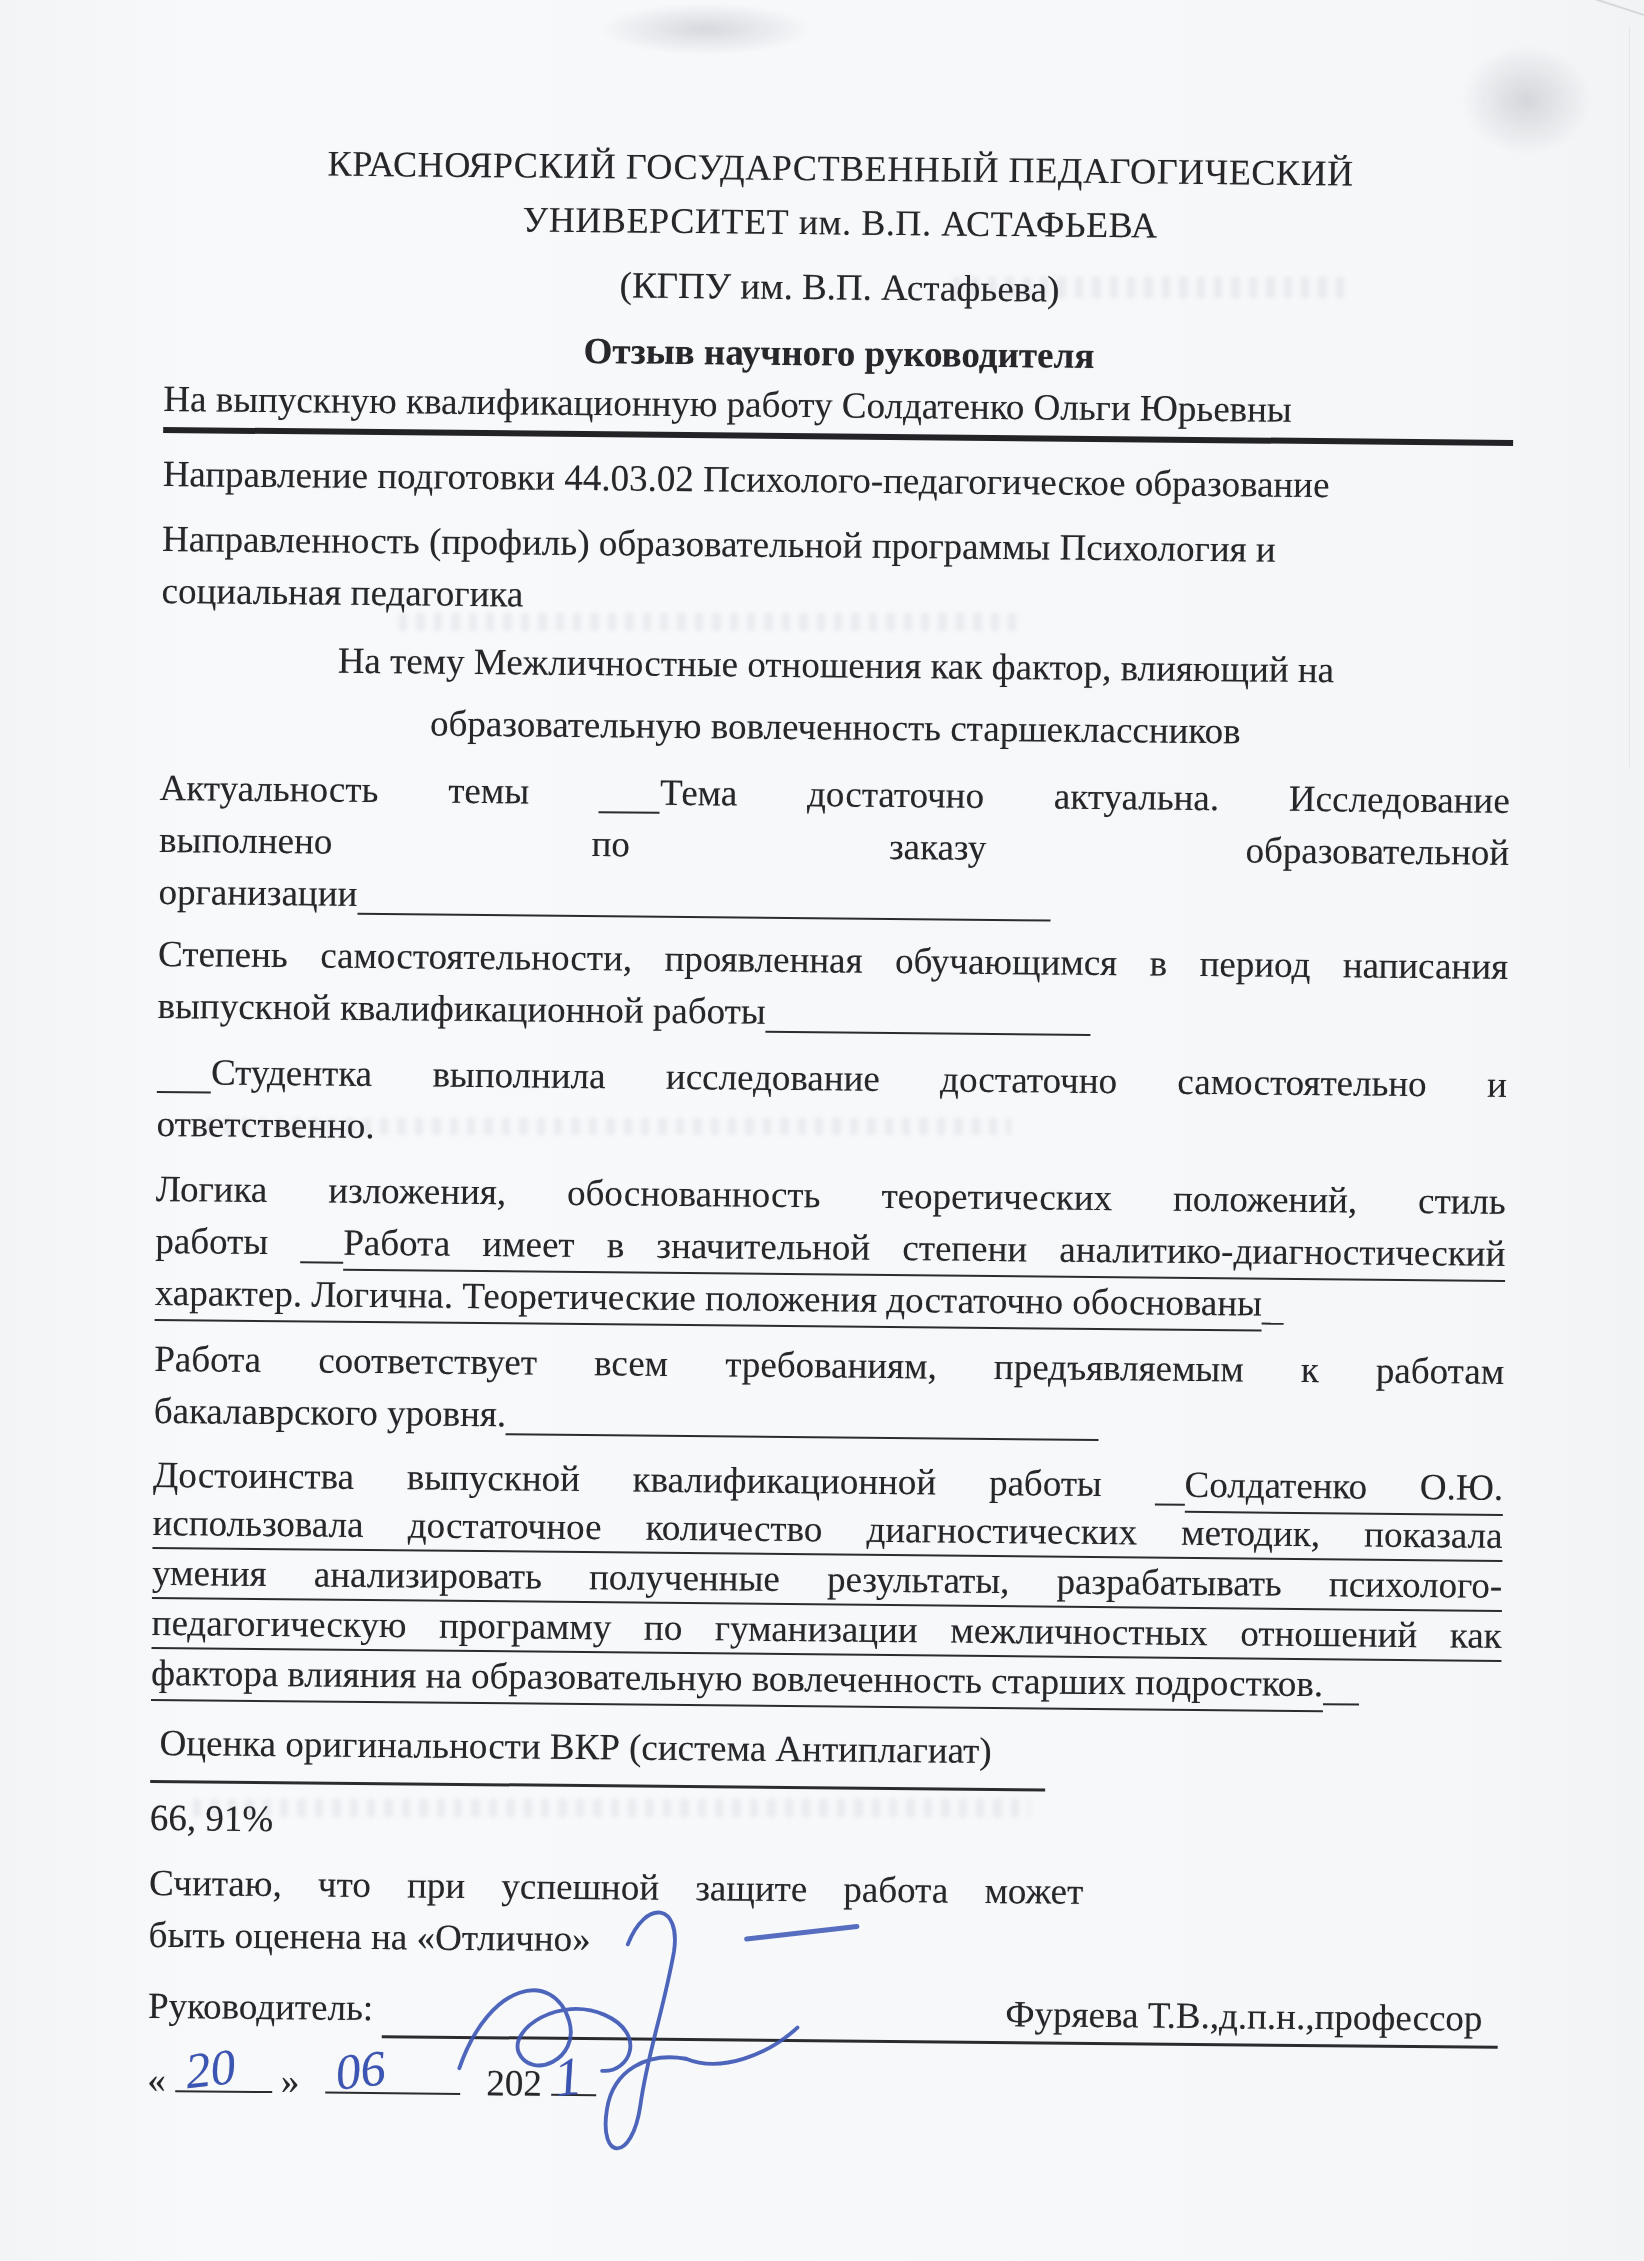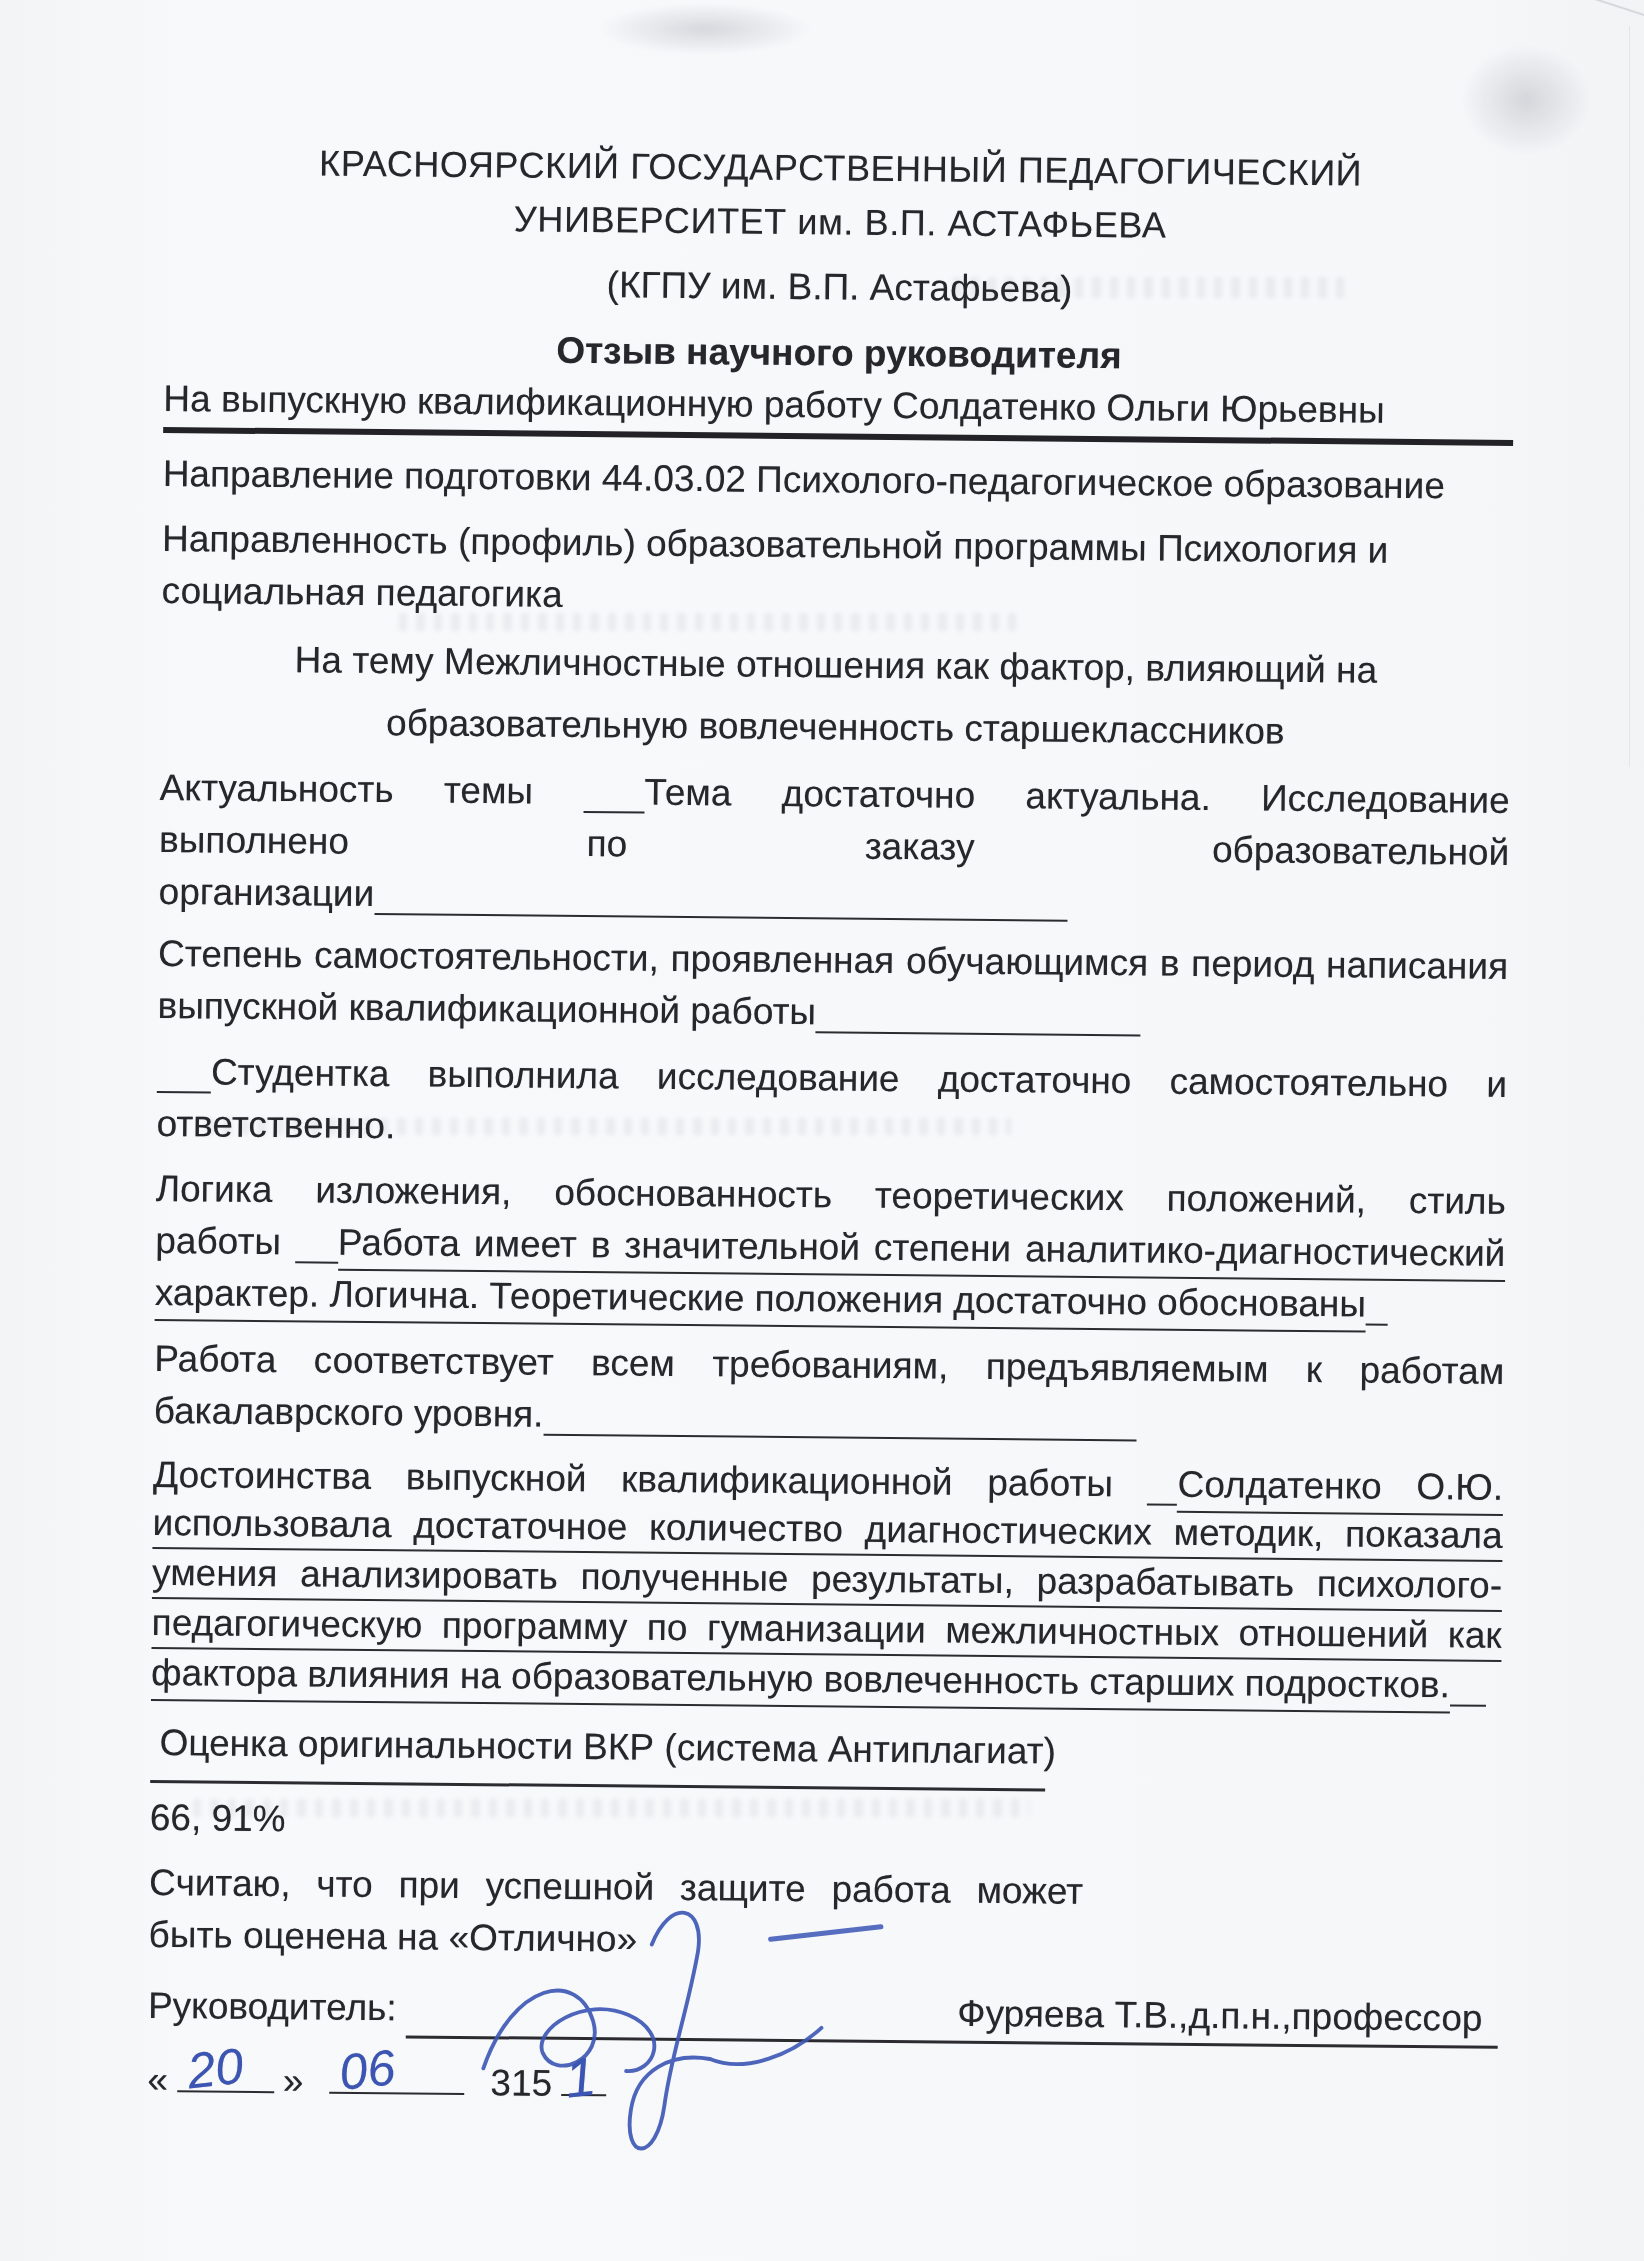--- a/index.html
+++ b/index.html
@@ -1,20 +1,20 @@
 <!DOCTYPE html>
 <html style="--ink: #3b55b5;font-size:10.3px"><head>
 <meta charset="utf-8">
 <style>
   html,body{margin:0;padding:0;background:#ffffff;}
   .sheet{
     position:relative; width:1644px; height:2261px; overflow:hidden;
     background:
       linear-gradient(90deg,#f3f4f6 0%,#f8f9fb 12%,#f7f8fa 55%,#f6f7f9 88%,#f2f3f5 100%);
-    font-family:Liberation Sans, sans-serif;
+    font-family:Liberation Serif, serif;
     color:#26262b;
   }
   .content{
     position:absolute; left:166px; top:135px; width:1350px;
     transform:rotate(.55deg); transform-origin:0 0;
     font-size:37px; line-height:52px;
     text-shadow:0 0 0.8px rgba(25,25,32,.38);
   }
   .center{text-align:center;}
   .hdr{font-size:36px; line-height:54px; letter-spacing:0.6px;}
@@ -151,21 +151,21 @@
 
     <div class="daterow">
       <span>«</span>
       <span class="blank" style="width:97px;">
           <span class="ink">20</span>
         </span>
       <span>»</span>
       <span class="blank" style="width:135px; margin-left:17px;">
           <span class="ink">06</span>
         </span>
-      <span style="margin-left:17px;">315</span>
+      <span style="margin-left:17px;">202</span>
       <span class="blank" style="width:45px;">
           <span class="ink year">1</span>
         </span>
     </div>
 
   </div>
 </div>
 
 
 </body></html>

